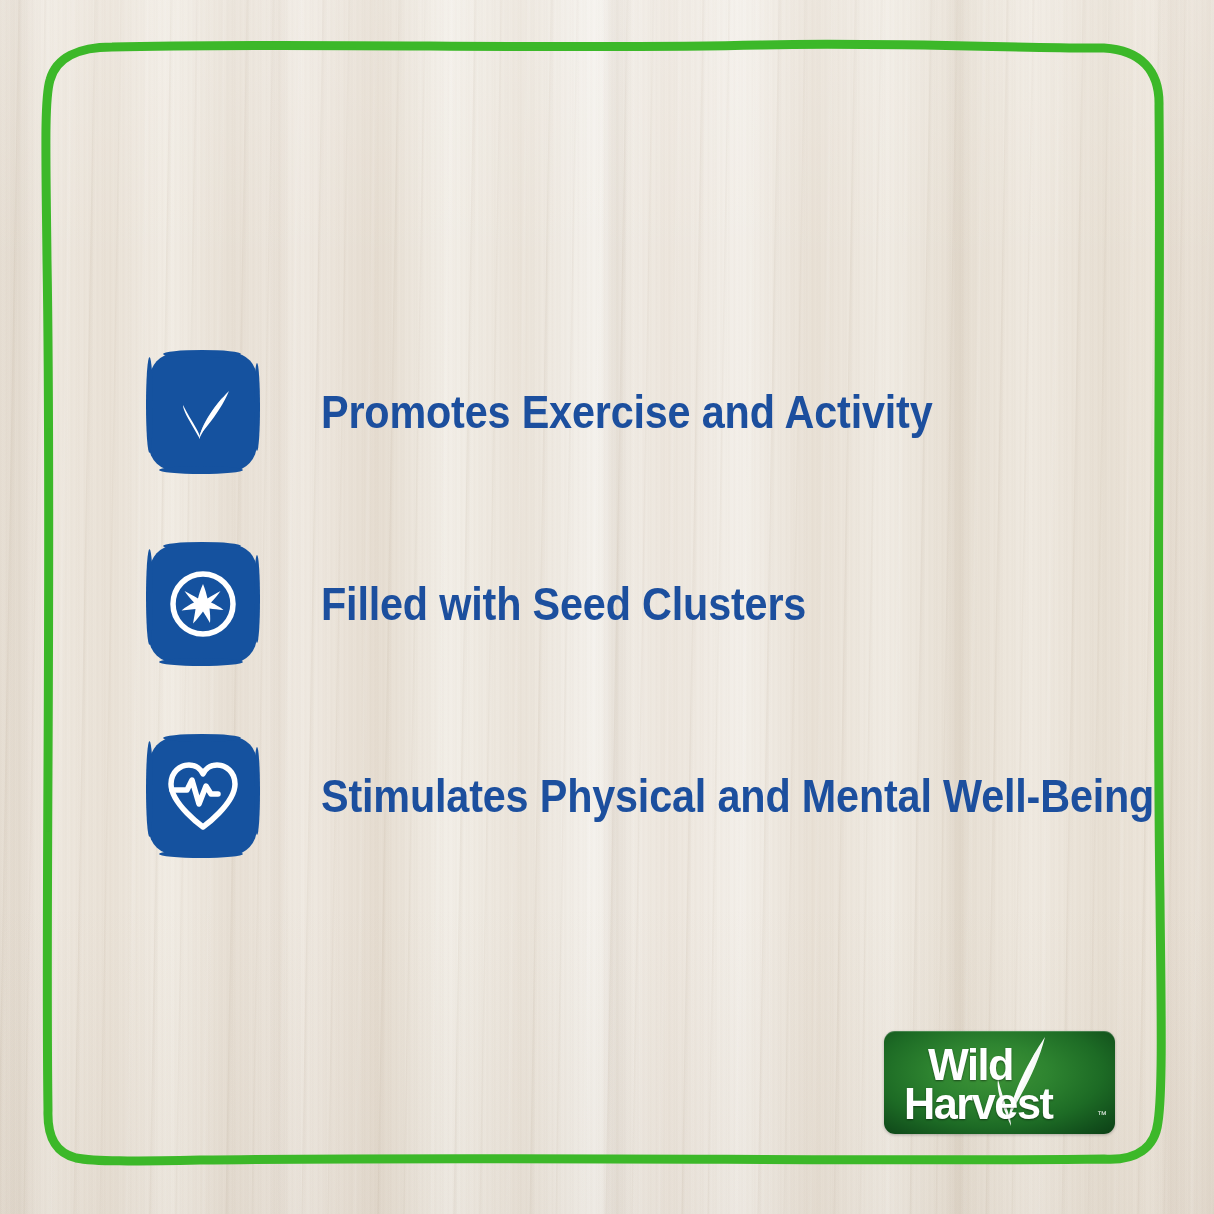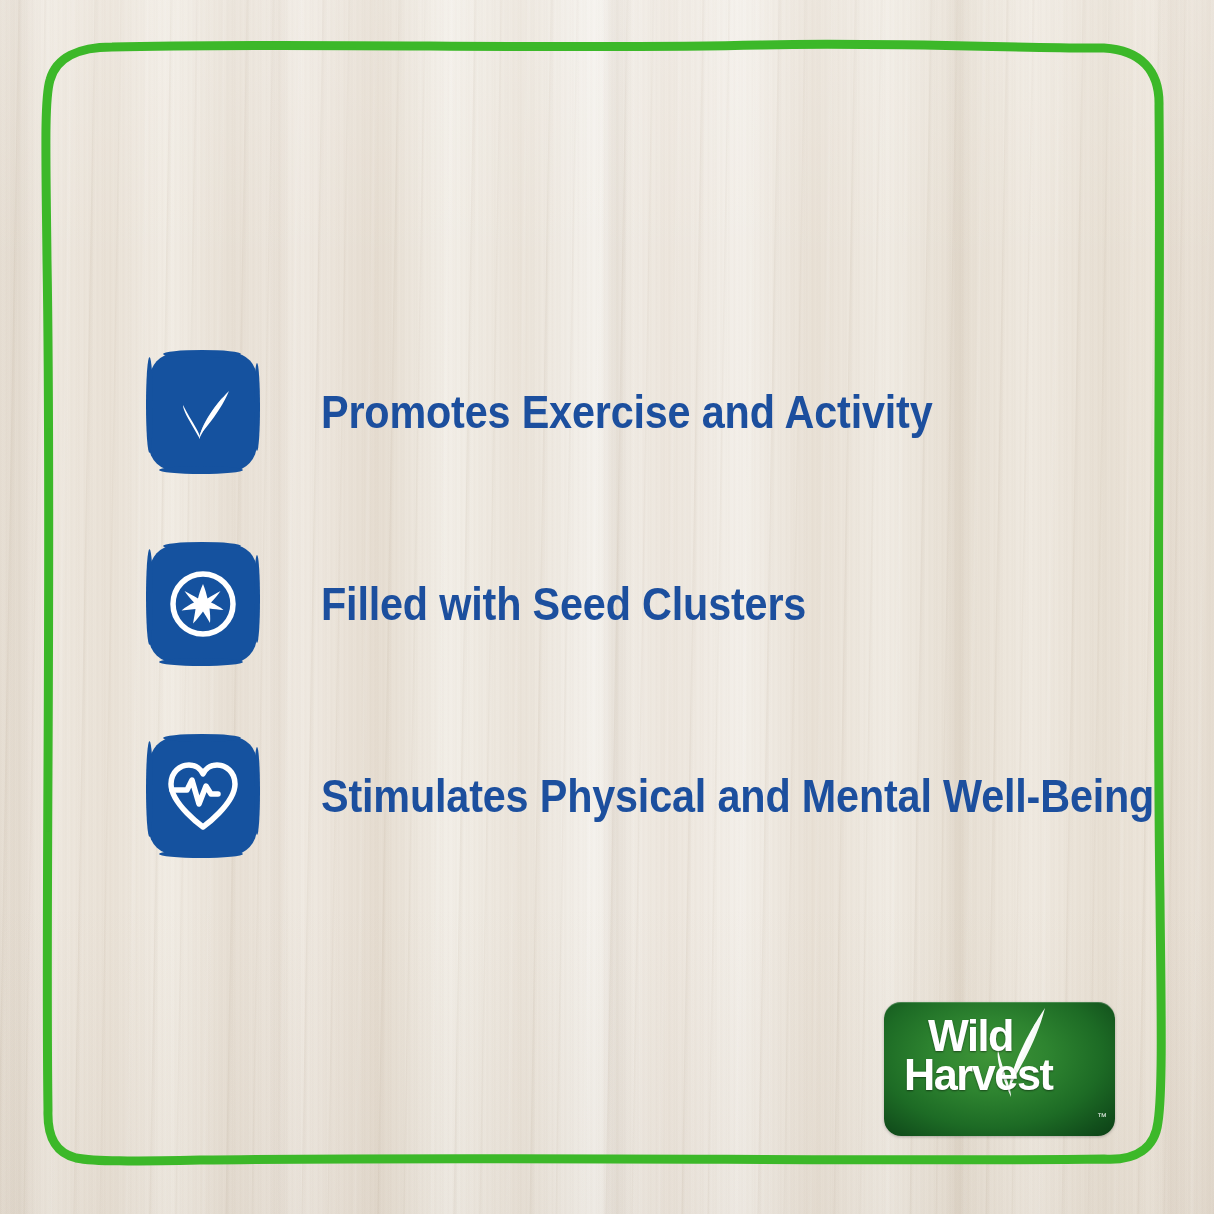--- a/index.html
+++ b/index.html
@@ -198,24 +198,24 @@
     white-space: nowrap;
     transform: scaleX(0.88);
     transform-origin: left center;
   }
   .row-2 .benefit-label { font-size: 47px; }
 
   
   .logo {
     position: absolute;
     left: 884px;
-    top: 1002px;
+    top: 1031px;
     width: 231px;
-    height: 134px;
-    border-radius: 17px;
+    height: 103px;
+    border-radius: 11px;
     background:
       radial-gradient(ellipse 78% 86% at 46% 40%,
         #3e9437 0%,
         #2e8430 32%,
         #1d6b25 62%,
         #12501c 84%,
         #0c3d15 100%);
     box-shadow: inset 0 1px 0 rgba(255,255,255,.20),
                 0 1px 3px rgba(0,0,0,.25);
     overflow: hidden;

